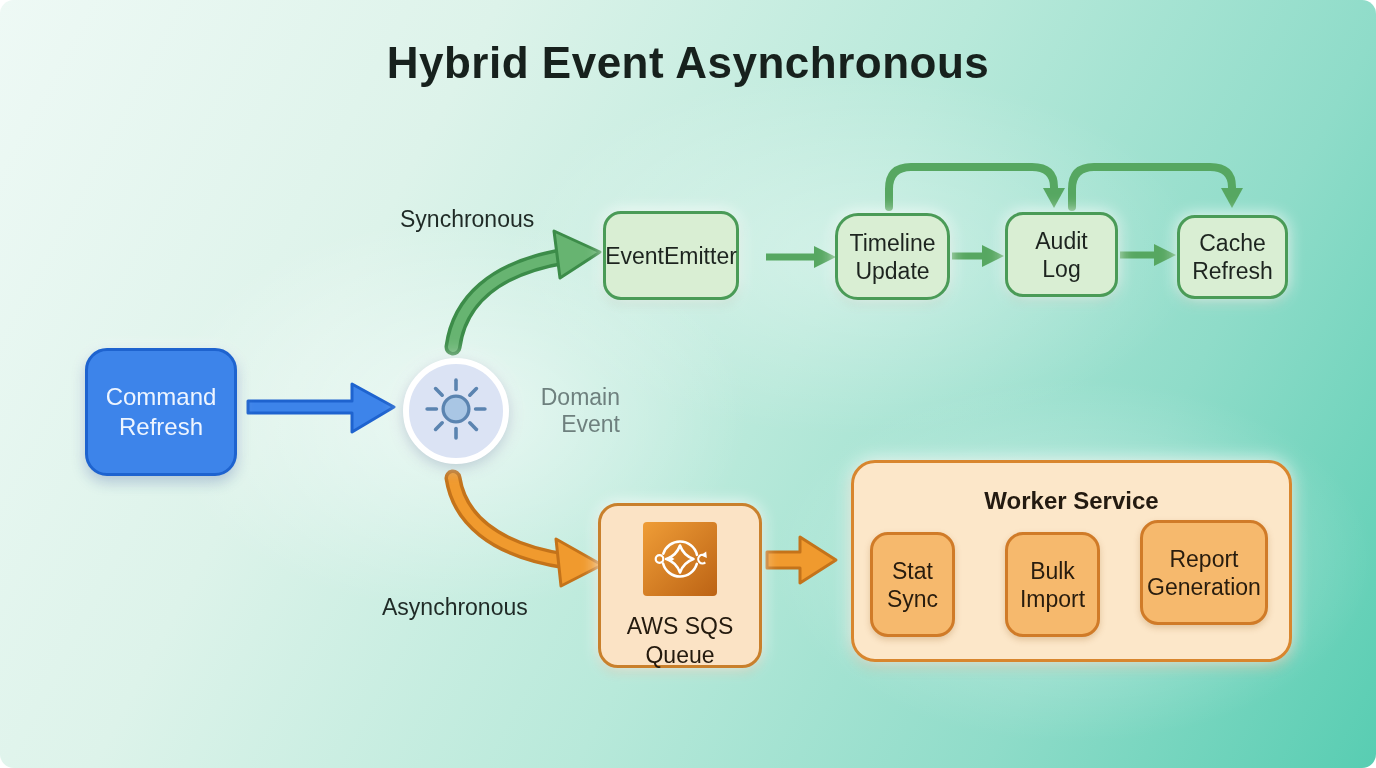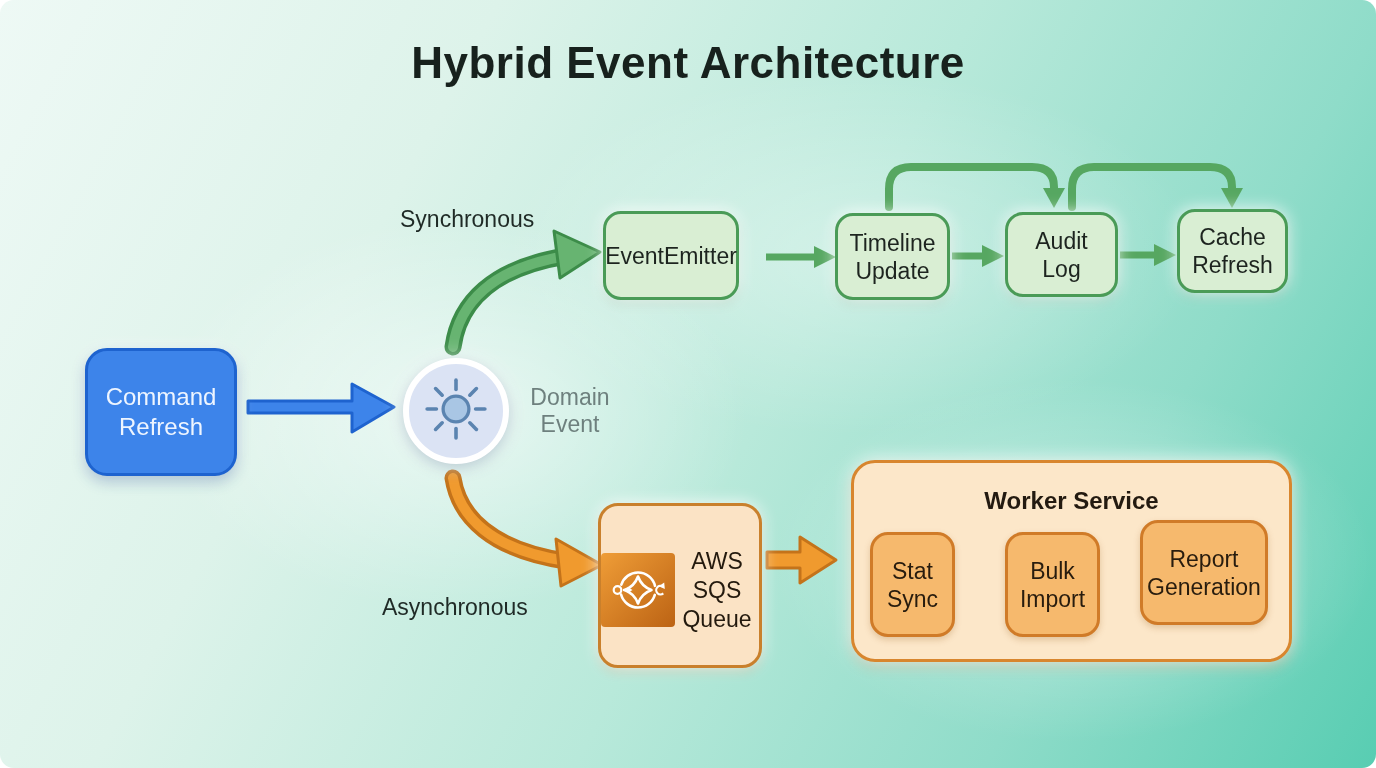--- a/index.html
+++ b/index.html
@@ -53,26 +53,26 @@
     color:#281c0e; font-size:23px; line-height:28px;
     box-shadow:0 3px 6px rgba(150,90,25,0.25);
   }
   .event-circle {
     left:403px; top:358px; width:106px; height:106px; border-radius:50%;
     background:#dbe3f4; border:6px solid #ffffff;
     display:flex; align-items:center; justify-content:center;
     box-shadow:0 4px 14px rgba(90,120,150,0.35), 0 0 20px rgba(255,255,255,0.8);
   }
   .domain-label {
-    left:520px; top:384px; width:100px; text-align:center;
+    left:520px; top:384px; width:100px; text-align:right;
     font-size:23px; line-height:27px; color:#6e807e; font-weight:500;
   }
   .sqs-box {
     left:598px; top:503px; width:164px; height:165px;
-    display:flex; flex-direction:row; align-items:center;
+    display:flex; flex-direction:column; align-items:center;
     font-size:23px; line-height:29px; font-weight:500;
   }
   .sqs-box .icon-wrap { margin-top:16px; }
   .sqs-label { margin-top:9px; width:130px; text-align:center; }
   svg.overlay { position:absolute; left:0; top:0; pointer-events:none; }
 </style>
 </head>
 <body>
 
 <div class="stage">
@@ -119,21 +119,21 @@
     </g>
 
     <g>
       <polygon points="967,582 988,582 988,576 1004,585 988,594 988,588 967,588" fill="#e28a26"></polygon>
     </g>
     <g>
       <polygon points="1102,582 1123,582 1123,576 1139,585 1123,594 1123,588 1102,588" fill="#e28a26"></polygon>
     </g>
   </svg>
 
-  <div class="abs title">Hybrid Event Architecture</div>
+  <div class="abs title">Hybrid Event Asynchronous</div>
 
   <div class="abs flow-label" style="left:400px; top:206px;">Synchronous</div>
   <div class="abs flow-label" style="left:382px; top:594px;">Asynchronous</div>
 
   <div class="abs node blue-box">
     <span>Command Refresh</span>
   </div>
 
   <div class="abs event-circle">
     <span>
@@ -150,27 +150,27 @@
         </g>
         <circle cx="32" cy="32" r="12.5" fill="#a9c6e4" stroke="#5b84b0" stroke-width="3.2"></circle>
       </svg>
     </span>
   </div>
   <div class="abs domain-label">Domain Event</div>
 
   <div class="abs node gbox" style="left:603px; top:211px; width:136px; height:89px;">
     <span>EventEmitter</span>
   </div>
-  <div class="abs node gbox" style="left:835px; top:213px; width:115px; height:87px;">
+  <div class="abs node gbox" style="left:835px; top:213px; width:115px; height:87px;border-radius:23px;">
     <span>Timeline Update</span>
   </div>
   <div class="abs node gbox" style="left:1005px; top:212px; width:113px; height:85px;">
     <span style="width:70px;">Audit Log</span>
   </div>
-  <div class="abs node gbox" style="left:1177px; top:209px; width:111px; height:84px;">
+  <div class="abs node gbox" style="left:1177px; top:215px; width:111px; height:84px;">
     <span style="width:90px;">Cache Refresh</span>
   </div>
 
   <div class="abs obox sqs-box">
     <span class="icon-wrap">
       <svg width="74" height="74" viewBox="0 0 74 74">
         <defs>
           <linearGradient id="sqsGrad" x1="0" y1="0" x2="1" y2="1">
             <stop offset="0" stop-color="#ef9d37"></stop>
             <stop offset="1" stop-color="#bc6314"></stop>

